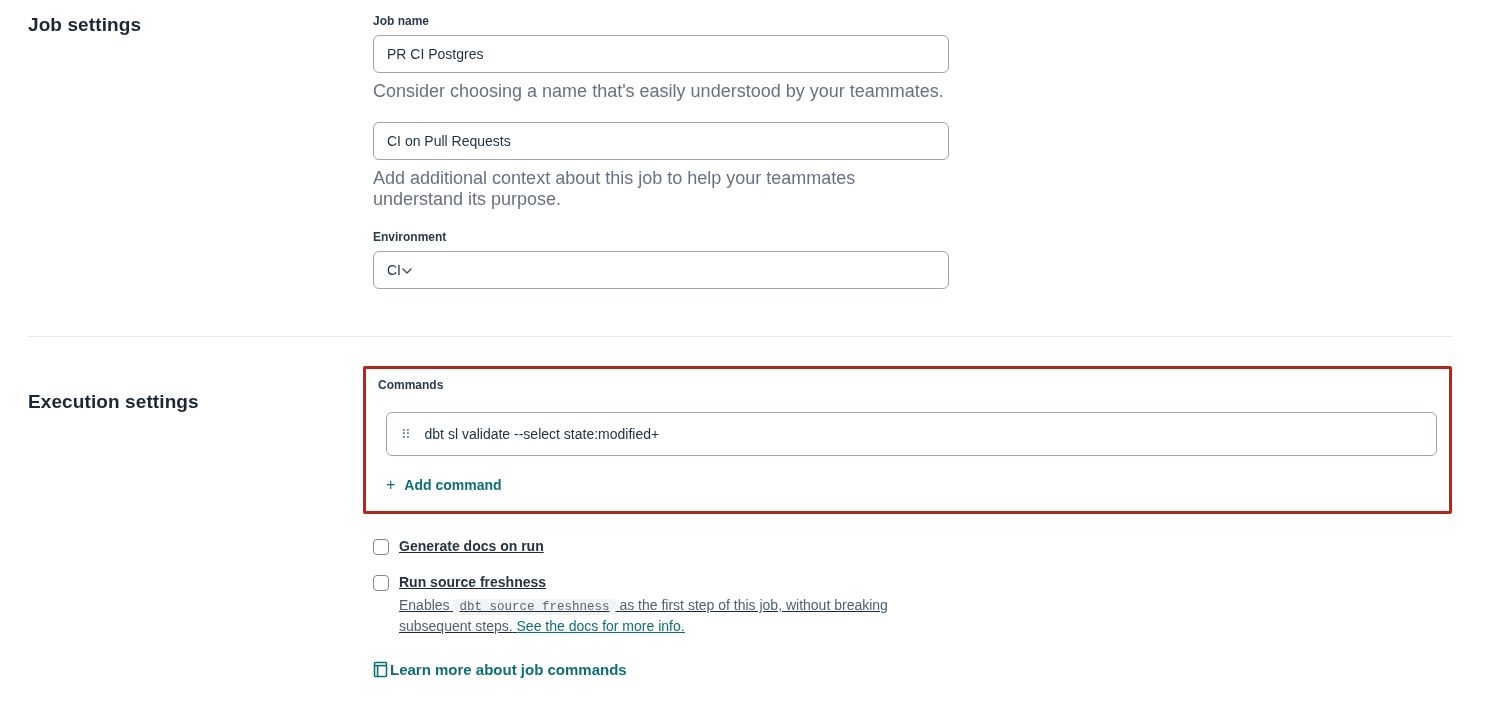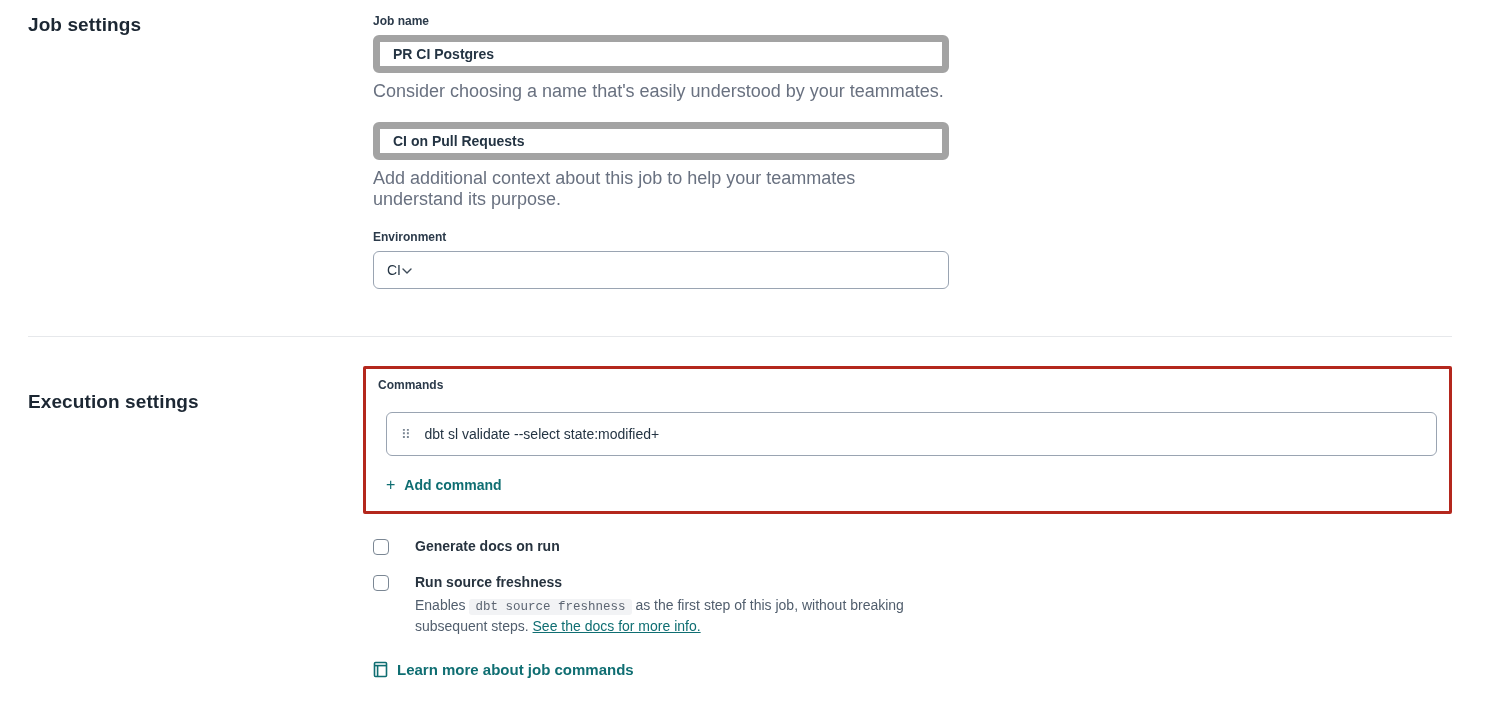--- a/index.html
+++ b/index.html
@@ -17,23 +17,23 @@
   }
   .exec-title { margin-top: 25px; }
 
   .fields { width: 576px; }
   .field-group { margin-bottom: 20px; }
   .field-label-row { display: flex; justify-content: space-between; align-items: baseline; margin-bottom: 7px; }
   .field-label { font-size: 12px; font-weight: 700; color: #2b3a4a; }
   .optional { font-size: 12px; font-weight: 700; color: #3e4c59; }
 
   .text-input {
-    width: 100%; height: 38px; border: 7px solid #a3a3a3; border-radius: 6px;
+    width: 100%; height: 38px; border: 1px solid #a3a3a3; border-radius: 6px;
     padding: 0 13px; font-size: 14px; color: #243443; background: #fff;
-    font-family: "Liberation Sans", sans-serif; outline: none; display: block; font-weight: bold;
+    font-family: "Liberation Sans", sans-serif; outline: none; display: block;
   }
   .helper { margin-top: 8px; font-size: 18px; color: #697180; }
 
   .select-box {
     width: 100%; height: 38px; border: 1px solid #9aa4b2; border-radius: 6px;
     padding: 0 13px; font-size: 14px; color: #243443; background: #fff;
     display: flex; align-items: center; cursor: pointer;
   }
 
   .divider { border: none; border-top: 1px solid #e6e8eb; margin: 47px 0 29px 0; }
@@ -56,37 +56,37 @@
     border: none; outline: none; flex: 1; font-size: 14px; color: #243443;
     font-family: "Liberation Sans", sans-serif; background: transparent;
   }
   .add-command {
     display: inline-flex; align-items: center; gap: 9px;
     margin: 21px 0 6px 8px; background: none; border: none; cursor: pointer;
     color: #0f6e72; font-size: 14px; font-weight: 600; font-family: "Liberation Sans", sans-serif;
   }
   .plus-glyph { font-size: 16px; font-weight: 400; line-height: 1; }
 
-  .checkbox-group { display: flex; gap: 26px; margin-top: 24px; align-items: flex-start; }
+  .checkbox-group { display: flex; gap: 10px; margin-top: 24px; align-items: flex-start; text-decoration: underline; }
   .checkbox {
     width: 16px; height: 16px; border: 1px solid #7b8794; border-radius: 4px;
     background: #fff; flex: 0 0 auto; margin-top: 1px; cursor: pointer;
   }
   .checkbox-texts { max-width: 540px; }
   .checkbox-label { font-size: 14px; font-weight: 700; color: #27333f; }
   .checkbox-desc { margin-top: 5px; font-size: 14px; color: #515e6d; line-height: 1.45; }
   .code-chip {
     font-family: "Liberation Mono", "DejaVu Sans Mono", monospace;
     font-size: 12.5px; color: #5b6471; background: #f2f3f5;
     padding: 1px 6px; border-radius: 3px; text-align: center;
   }
   .doc-link { color: #0f6e72; text-decoration: underline; cursor: pointer; }
 
   .learn-more {
-    display: inline-flex; align-items: center; gap: 9px; margin-top: 25px;
+    display: inline-flex; align-items: center; gap: 2px; margin-top: 25px;
     background: none; border: none; cursor: pointer;
     color: #0f6e72; font-size: 15px; font-weight: 700; font-family: "Liberation Sans", sans-serif;
   }
   .learn-more svg { display: block; }
 </style>
 </head>
 <body>
 
 <div class="page">
 

